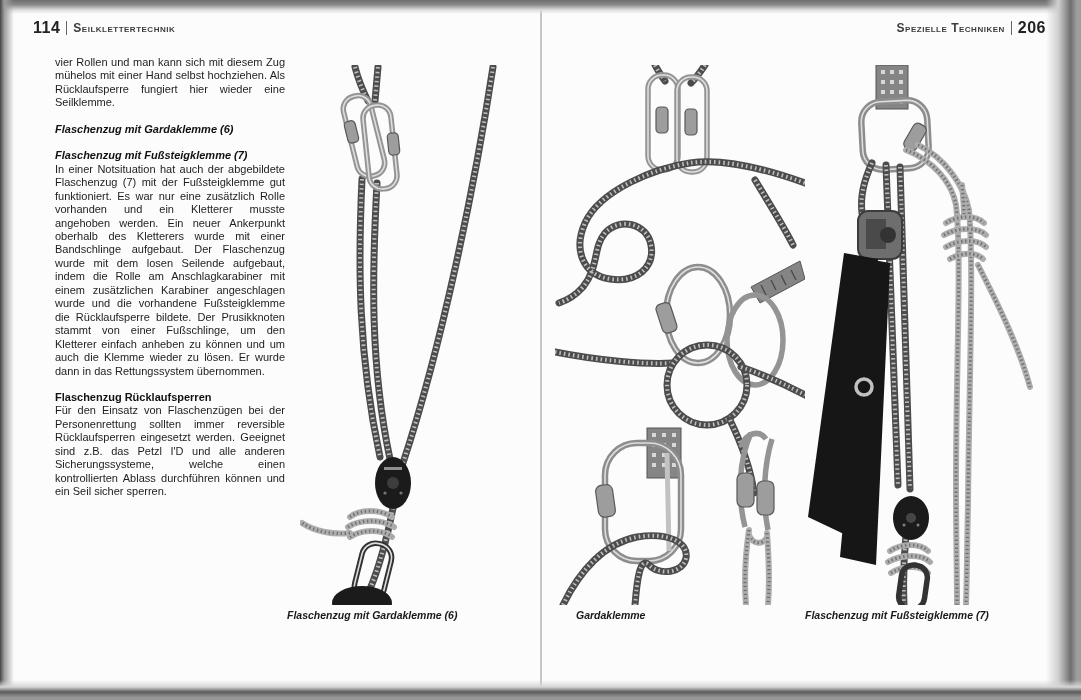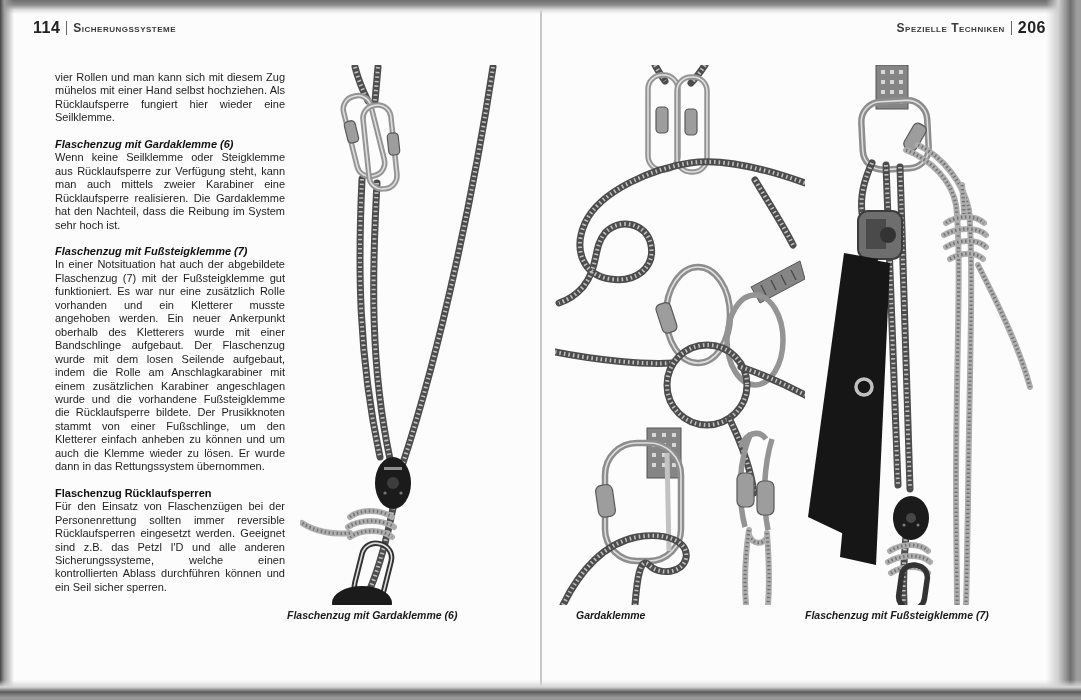--- a/index.html
+++ b/index.html
@@ -30,21 +30,21 @@
     font-variant:small-caps;letter-spacing:.5px;
     font-size:12px;color:#3b3b3b;font-weight:600;
   }
   .running-head .pagenum{font-variant:normal;font-weight:bold;font-size:16px;color:#222;}
   .head-sep{display:inline-block;width:1px;height:14px;background:#666;margin:0 6px;}
   .rh-left{left:33px;}
   .rh-right{right:35px;}
 
   
   .text-column{
-    position:absolute;left:55px;top:71px;width:230px;
+    position:absolute;left:55px;top:56px;width:230px;
     font-size:11px;line-height:13.45px;color:#1d1d1d;
     text-align:justify;
   }
   .text-column section{margin:0 0 13px 0;}
   .text-column h3{margin:0;font-size:11px;line-height:13.45px;font-weight:bold;color:#111;}
   .text-column h3.it{font-style:italic;}
   .text-column p{margin:0;}
 
   .caption{
     position:absolute;top:609px;
@@ -77,36 +77,35 @@
 </style>
 </head>
 <body>
 
 <div class="paper"></div>
 <div class="center-divider"></div>
 
 <div class="running-head rh-left">
   <span class="pagenum">114</span>
   <span class="head-sep"></span>
-  <span>Sicherungssysteme</span>
+  <span>Seilklettertechnik</span>
 </div>
 
 <div class="running-head rh-right">
   <span>Spezielle Techniken</span>
   <span class="head-sep"></span>
   <span class="pagenum">206</span>
 </div>
 
 <div class="text-column">
   <section>
     <p>vier Rollen und man kann sich mit diesem Zug mühelos mit einer Hand selbst hochziehen. Als Rücklaufsperre fungiert hier wieder eine Seilklemme.</p>
   </section>
   <section>
     <h3 class="it">Flaschenzug mit Gardaklemme (6)</h3>
-    <p>Wenn keine Seilklemme oder Steigklemme aus Rücklaufsperre zur Verfügung steht, kann man auch mittels zweier Karabiner eine Rücklaufsperre realisieren. Die Gardaklemme hat den Nachteil, dass die Reibung im System sehr hoch ist.</p>
   </section>
   <section>
     <h3 class="it">Flaschenzug mit Fußsteigklemme (7)</h3>
     <p>In einer Notsituation hat auch der abgebildete Flaschenzug (7) mit der Fußsteigklemme gut funktioniert. Es war nur eine zusätzlich Rolle vorhanden und ein Kletterer musste angehoben werden. Ein neuer Ankerpunkt oberhalb des Kletterers wurde mit einer Bandschlinge aufgebaut. Der Flaschenzug wurde mit dem losen Seilende aufgebaut, indem die Rolle am Anschlagkarabiner mit einem zusätzlichen Karabiner angeschlagen wurde und die vorhandene Fußsteigklemme die Rücklaufsperre bildete. Der Prusikknoten stammt von einer Fußschlinge, um den Kletterer einfach anheben zu können und um auch die Klemme wieder zu lösen. Er wurde dann in das Rettungssystem übernommen.</p>
   </section>
   <section>
     <h3>Flaschenzug Rücklaufsperren</h3>
     <p>Für den Einsatz von Flaschenzügen bei der Personenrettung sollten immer reversible Rücklaufsperren eingesetzt werden. Geeignet sind z.B. das Petzl I'D und alle anderen Sicherungssysteme, welche einen kontrollierten Ablass durchführen können und ein Seil sicher sperren.</p>
   </section>
 </div>

